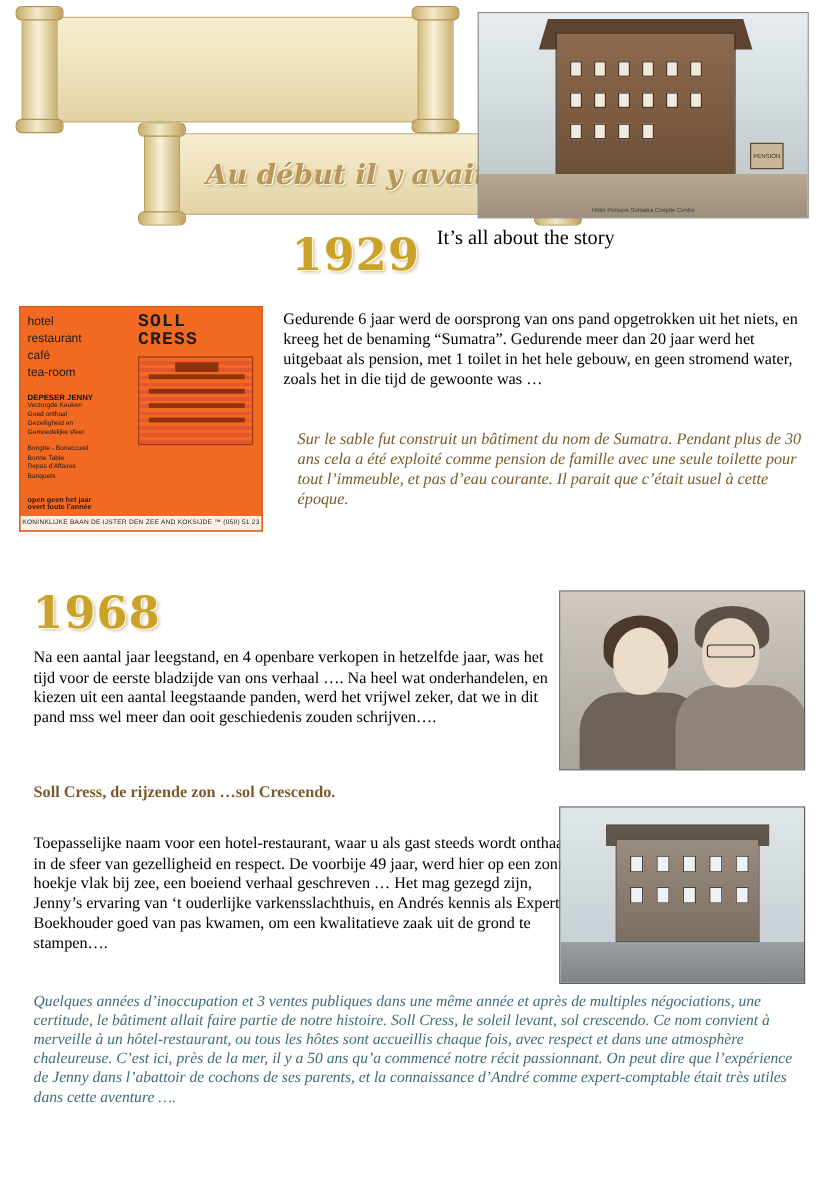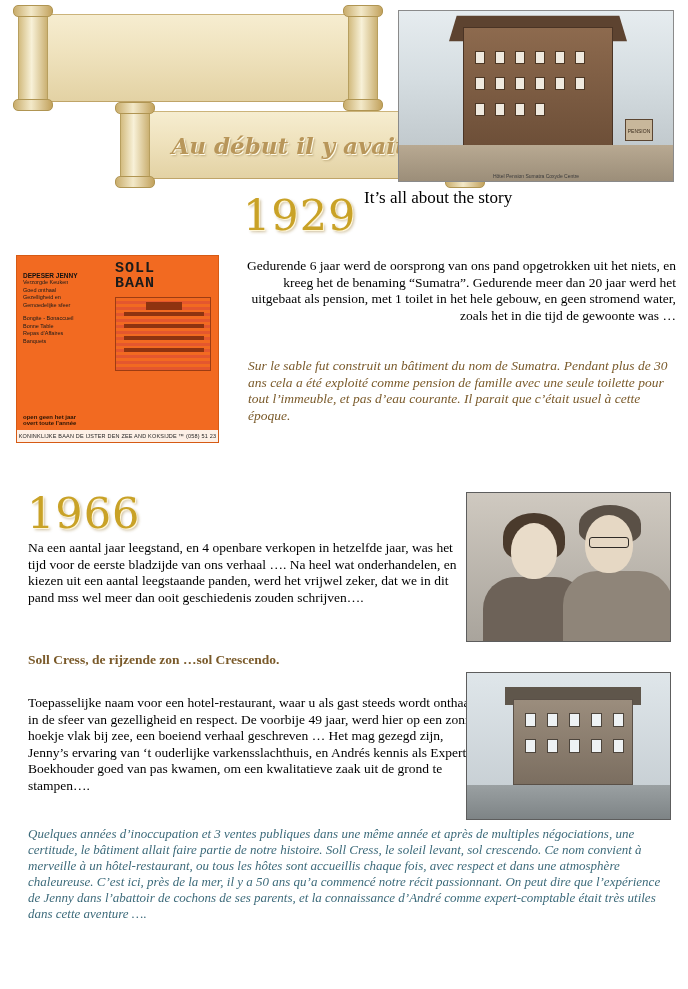--- a/index.html
+++ b/index.html
@@ -101,22 +101,22 @@
   #tagline {
     position: absolute; left: 364px; top: 188px;
     font-family: "Liberation Serif", serif;
     font-size: 17px; color: #000;
   }
 
   
   .year {
     position: absolute;
     font-family: "DejaVu Serif", serif;
-    font-size: 43px;
-    font-weight: normal;
+    font-size: 37px;
+    font-weight: bold;
     color: #c9a227;
     text-shadow: 1px 1px 0 #fff6d8, 2px 2px 3px rgba(140,105,25,.45);
     letter-spacing: 1px;
   }
   #year-1929 { left: 243px; top: 190px; color: #c9a227; }
   #year-1969 { left: 27px; top: 488px; }
 
   
   #advert {
     position: absolute; left: 16px; top: 255px; width: 203px; height: 188px;
@@ -168,21 +168,21 @@
     position: absolute;
     font-family: "Liberation Serif", serif;
     font-size: 13.5px;
     line-height: 16.5px;
     color: #000;
     text-align: left;
   }
   .txt.fr { color: #7a5a2a; font-style: italic; }
   .txt.fr-blue { color: #3c6a7a; font-style: italic; }
 
-  #nl-1929 { left: 236px; top: 258px; width: 440px; text-align: right; }
+  #nl-1929 { left: 236px; top: 258px; width: 440px; }
   #fr-1929 { left: 248px; top: 358px; width: 430px; }
 
   #nl-1969-a { left: 28px; top: 540px; width: 435px; }
   #subtitle-1969 {
     position: absolute; left: 28px; top: 652px; width: 440px;
     font-family: "Liberation Serif", serif; font-size: 13.5px;
     font-weight: bold; color: #7a5a2a;
   }
   #nl-1969-b { left: 28px; top: 695px; width: 455px; }
   #fr-1969 { left: 28px; top: 826px; width: 645px; font-size: 13px; line-height: 16px; }
@@ -287,52 +287,56 @@
   <div class="sign">PENSION</div>
   <div class="caption">Hôtel Pension Sumatra Coxyde Centre</div>
 </div>
 
 <div id="tagline">It’s all about the story</div>
 
 <div class="year" id="year-1929">1929</div>
 
 <div id="advert">
   <div class="adv-left">
+    <div class="big" style="white-space:pre-line;">hotel
+restaurant
+café
+tea-room</div>
     <div class="hdr">DEPESER JENNY</div>
     <div class="lines" style="white-space:pre-line;">Verzorgde Keuken
 Goed onthaal
 Gezelligheid en
 Gemoedelijke sfeer</div>
     <div class="lines" style="margin-top:6px;white-space:pre-line;">Bongite - Bonaccueil
 Bonne Table
 Repas d’Affaires
 Banquets</div>
   </div>
   <div class="adv-right">
     <div class="logo">
       <div class="l1">SOLL</div>
-      <div class="l2">BAAN</div>
+      <div class="l2">CRESS</div>
     </div>
     <div class="adv-photo">
       <div class="blk" style="left:8px;  top:14px; width:80px; height:4px;"></div>
       <div class="blk" style="left:8px;  top:26px; width:80px; height:4px;"></div>
       <div class="blk" style="left:8px;  top:38px; width:80px; height:4px;"></div>
       <div class="blk" style="left:8px;  top:50px; width:80px; height:4px;"></div>
       <div class="blk" style="left:30px; top:4px;  width:36px; height:8px;"></div>
     </div>
   </div>
   <div class="adv-footer" style="white-space:pre-line;">open geen het jaar
 overt toute l’année</div>
   <div class="adv-bottombar">KONINKLIJKE BAAN DE IJSTER DEN ZEE AND KOKSIJDE ™ (058) 51 23 82</div>
 </div>
 
 <div class="txt" id="nl-1929">Gedurende 6 jaar werd de oorsprong van ons pand opgetrokken uit het niets,   en kreeg het de benaming “Sumatra”. Gedurende meer dan 20 jaar werd het uitgebaat als pension, met 1 toilet in het hele gebouw, en geen stromend water, zoals het in die tijd de gewoonte was …</div>
 <div class="txt fr" id="fr-1929">Sur le sable fut construit un bâtiment du nom de Sumatra. Pendant plus de 30 ans cela a été exploité comme pension de famille avec une seule toilette pour tout l’immeuble, et pas d’eau courante. Il parait que c’était usuel à cette époque.</div>
 
-<div class="year" id="year-1969">1966</div>
+<div class="year" id="year-1969">1968</div>
 
 <div id="photo-couple">
   <div class="bg"></div>
   <div class="body-l"></div>
   <div class="body-r"></div>
   <div class="hair-l"></div>
   <div class="head-l"></div>
   <div class="hair-r"></div>
   <div class="head-r"></div>
   <div class="glasses"></div>

